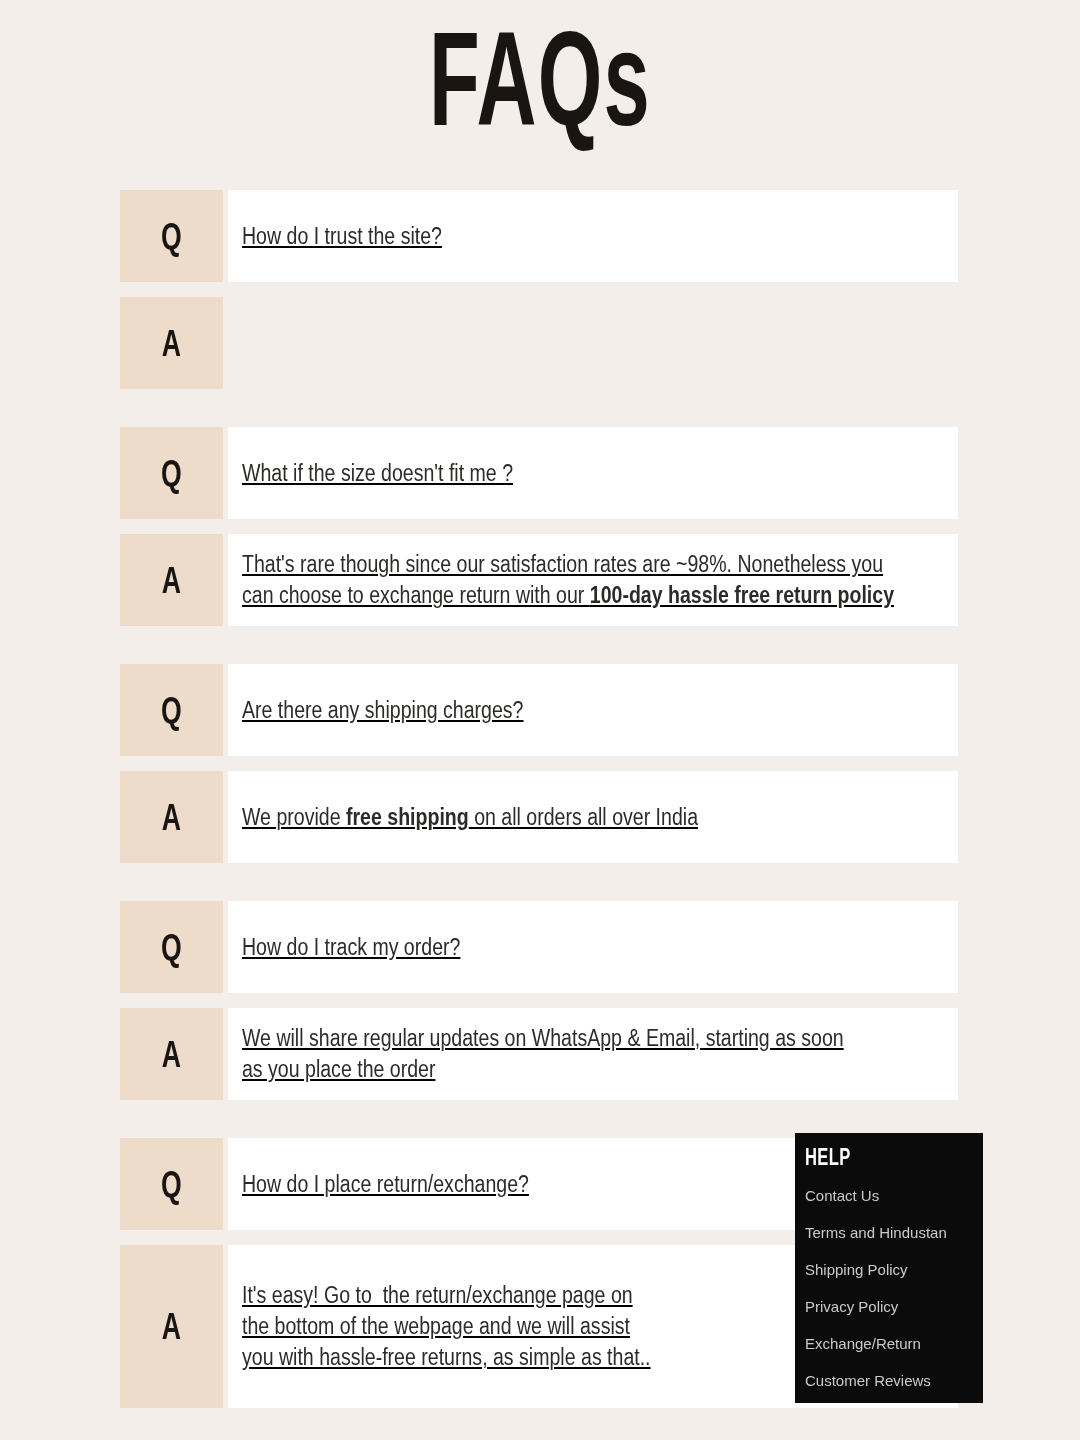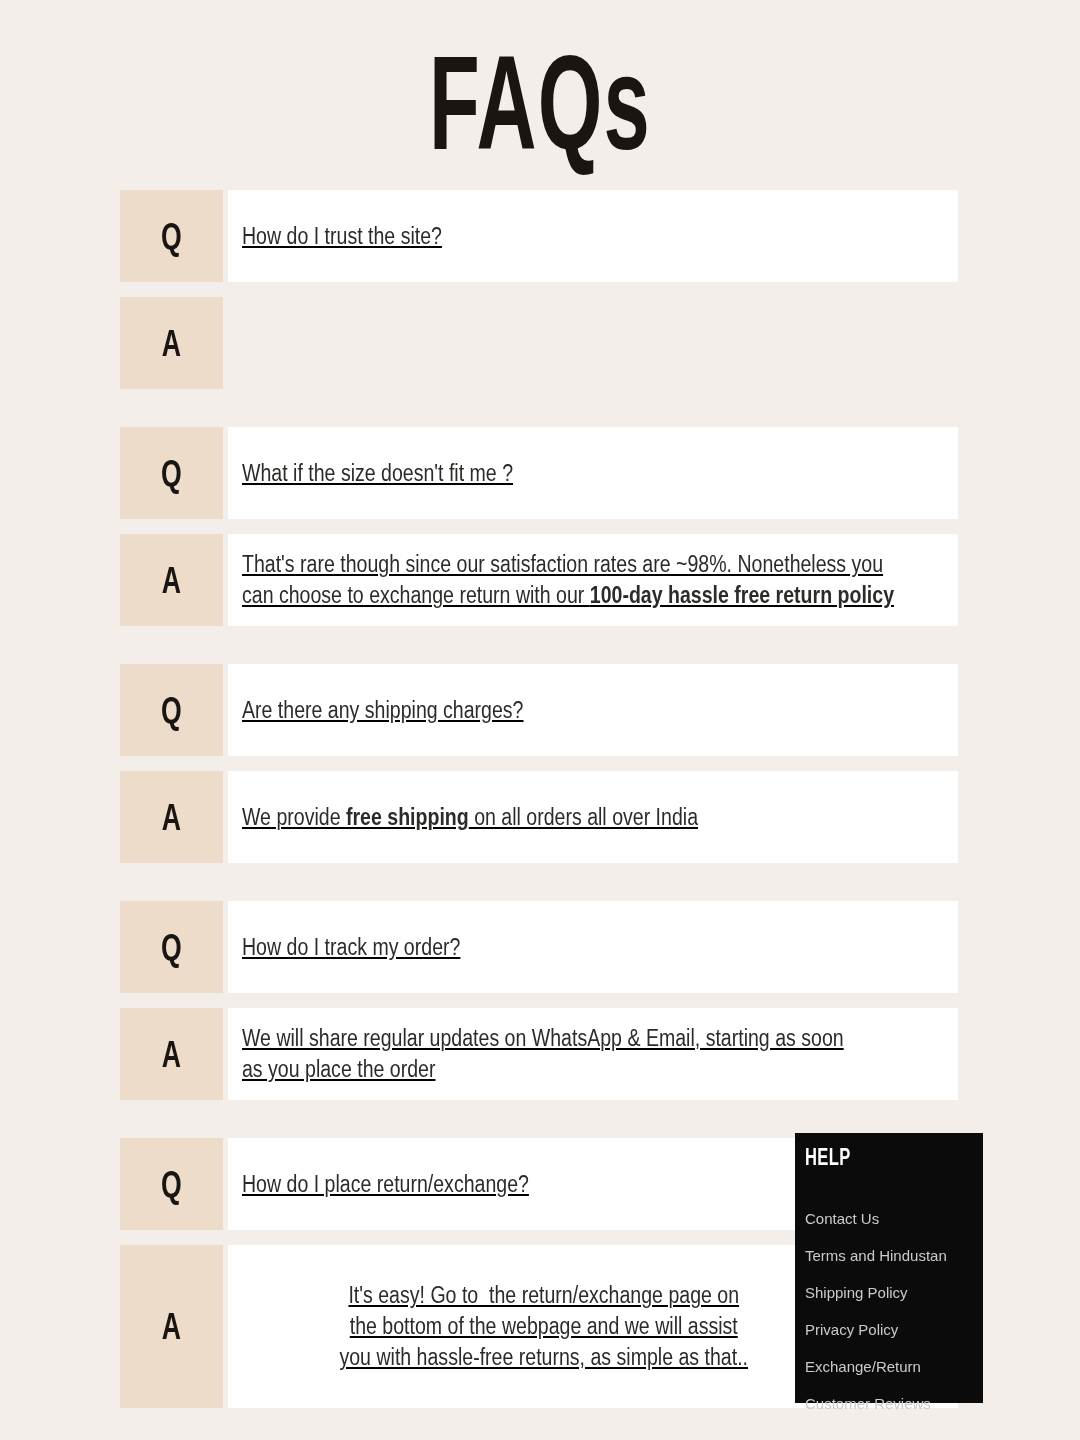--- a/index.html
+++ b/index.html
@@ -18,21 +18,21 @@
   .page {
     position: relative;
     width: 1080px;
     height: 1440px;
     background: var(--bg);
     overflow: hidden;
   }
   
   .title-wrap {
     position: absolute;
-    top: 36px;
+    top: 12px;
     left: 0;
     width: 100%;
     text-align: center;
     line-height: 1;
   }
   .title-text {
     display: inline-block;
     font-size: 134px;
     font-weight: 700;
     color: var(--ink);
@@ -73,21 +73,21 @@
     height: 92px;
     background: var(--card);
     display: flex;
     flex-direction: column;
     justify-content: center;
     padding-left: 14px;
     padding-right: 6px;
     overflow: hidden;
     text-decoration: underline;
   }
-  .row.tall .label-box, .row.tall .content-box { height: 163px; text-align: center; }
+  .row.tall .label-box, .row.tall .content-box { height: 163px; }
   .line {
     font-size: 23px;
     line-height: 31px;
     color: var(--body);
     white-space: pre;
     transform: scaleX(0.85);
     transform-origin: 0 50%;
   }
   .line .b { font-weight: 700; }
   
@@ -105,21 +105,21 @@
     display: inline-block;
     color: var(--help-title);
     font-size: 23px;
     font-weight: 700;
     line-height: 1.1;
     transform: scaleX(0.72);
     transform-origin: 0 50%;
     letter-spacing: 0.5px;
     white-space: pre;
   }
-  .help-items { margin-top: 41px; }
+  .help-items { margin-top: 18px; }
   .help-item {
     display: block;
     color: var(--help-ink);
     font-size: 15px;
     line-height: 16px;
     margin-bottom: 21px;
     text-decoration: none;
     white-space: pre;
     cursor: pointer;
   }

